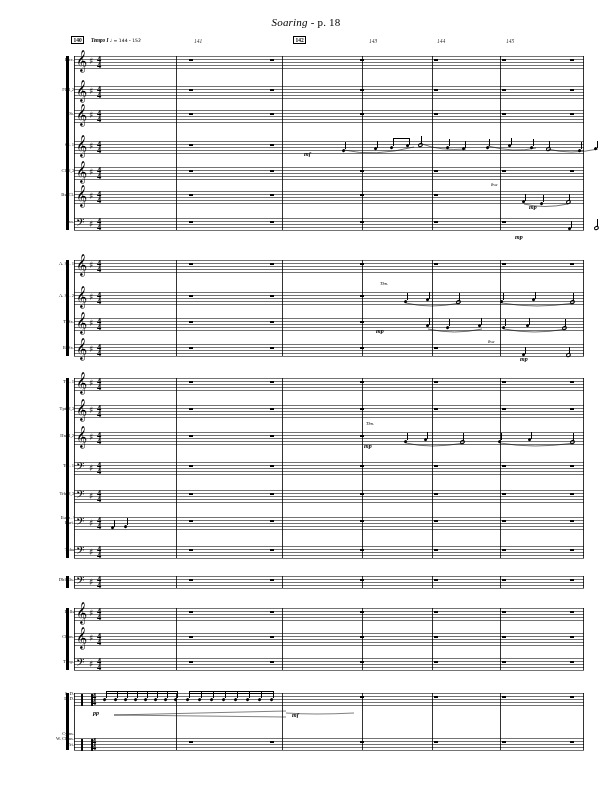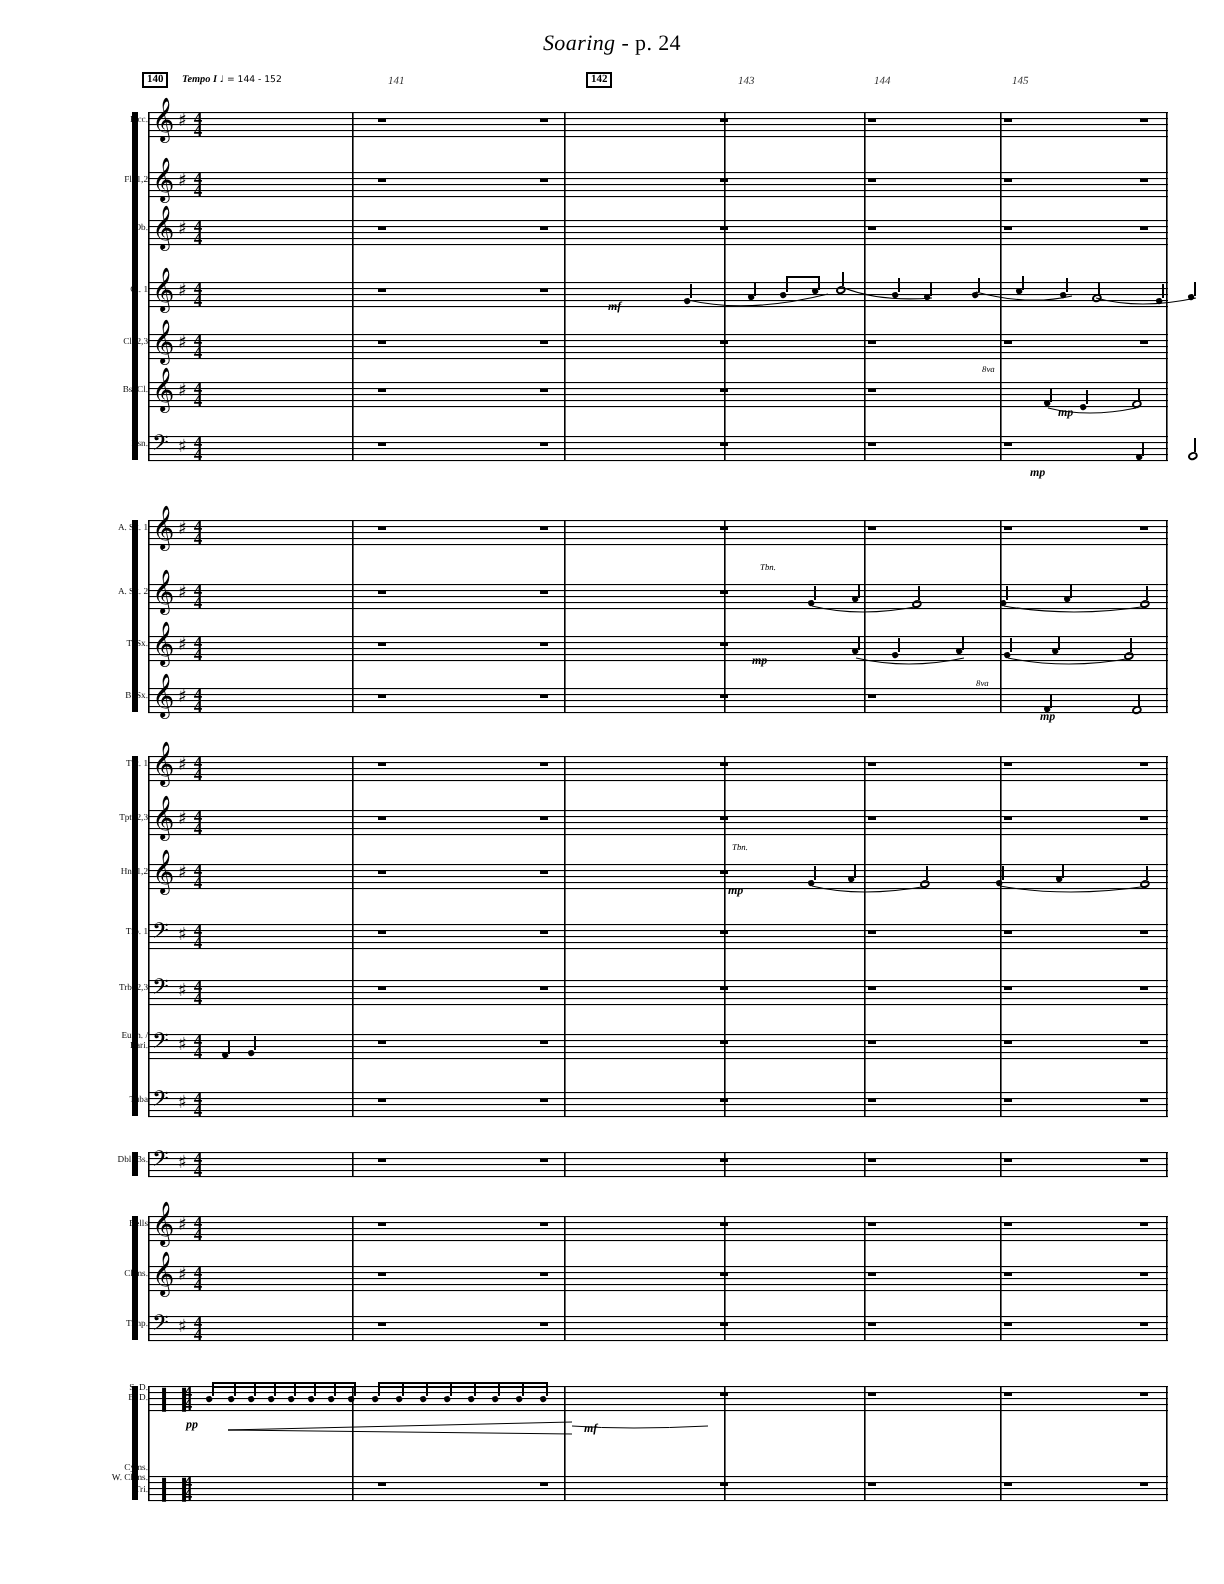--- a/index.html
+++ b/index.html
@@ -217,21 +217,21 @@
     pointer-events: none;
   }
 </style>
 </head>
 <body>
 
 <div class="page">
 
   <div class="title">
     <span class="work">Soaring</span>
-    <span>- p. 24</span>
+    <span>- p. 18</span>
   </div>
 
   <div class="score">
 
     <div class="labels">
       <div class="inst-label" style="top:19px">Picc.</div>
       <div class="inst-label" style="top:49px">Fl. 1,2</div>
       <div class="inst-label" style="top:73px">Ob.</div>
       <div class="inst-label" style="top:104px">Cl. 1</div>
       <div class="inst-label" style="top:130px">Cl. 2,3</div>

